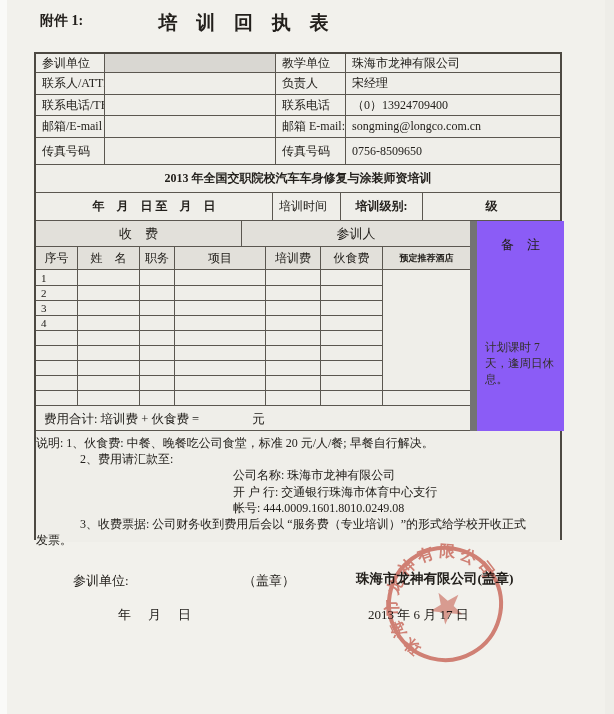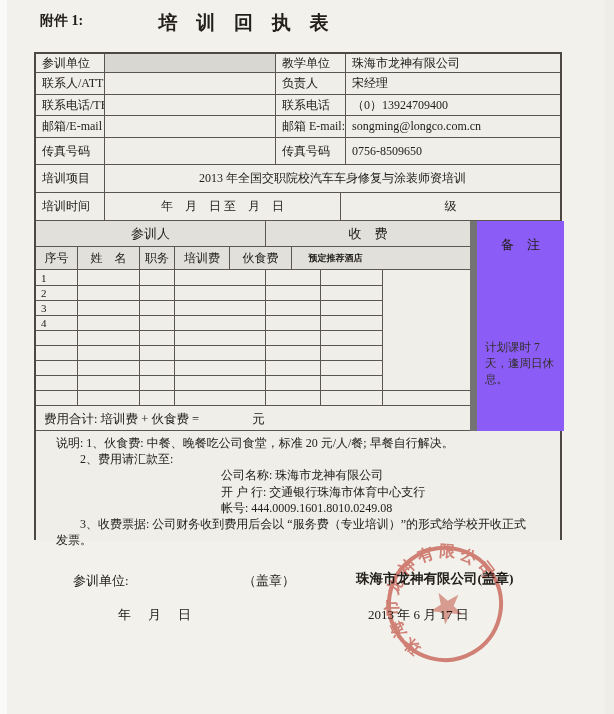--- a/index.html
+++ b/index.html
@@ -15,21 +15,21 @@
        border:2px solid #4d4942;box-sizing:border-box;background:#efeee9;}
   .row{display:flex;box-sizing:border-box;border-top:1px solid #5b5750;}
   .row:first-child{border-top:none;}
   .cell{box-sizing:border-box;border-left:1px solid #5b5750;display:flex;
         align-items:center;padding:4px 6px;font-size:12px;overflow:hidden;white-space:nowrap;}
   .cell:first-child{border-left:none;}
   .h18{height:18px}.h22{height:22px}.h21{height:21px}.h27{height:27px}.h28{height:28px}
   .w68{width:68px}.w171{width:171px}.w70{width:70px}.wfx{flex:1}
   .w236{width:236px}.w82{width:82px}
   .shade{background:#d9d7d2;}
-  .ctr{justify-content:center;text-align:center;}
+  .ctr{justify-content:center;text-align:center;font-weight:bold;}
   
   .grid{position:relative;height:210px;border-top:1px solid #5b5750;box-sizing:border-box;}
   .grid-left{position:absolute;left:0;top:0;width:434px;height:210px;}
   .ghead{display:flex;height:25px;background:#e2e0da;}
   .gcell{box-sizing:border-box;display:flex;align-items:center;justify-content:center;
          font-size:13px;border-left:1px solid #5b5750;}
   .gcell:first-child{border-left:none;}
   .g1{width:229px}.g2{width:205px}
   .subhead{display:flex;height:22px;border-top:1px solid #5b5750;background:#e2e0da;}
   .sc{box-sizing:border-box;display:flex;align-items:center;justify-content:center;
@@ -52,23 +52,23 @@
   .totalrow{height:28px;box-sizing:border-box;border-top:1px solid #5b5750;
             display:flex;align-items:center;padding-left:8px;font-size:12.5px;}
   .remark-col{position:absolute;left:434px;top:0;width:94px;height:210px;box-sizing:border-box;
               border-left:7px solid #737373;background:#8b5cf6;}
   .remark-head{padding-top:15px;text-align:center;font-size:13px;}
   .remark-note{margin-top:85px;padding:0 4px 0 8px;font-size:11.5px;line-height:16px;color:#33302b;}
   
   .notes{height:112px;box-sizing:border-box;border-top:1px solid #5b5750;
          padding-top:4px;background:#efeee9;}
   .nline{font-size:12px;line-height:16.2px;white-space:nowrap;}
-  .ind-a{padding-left:20px;}
+  .ind-a{padding-left:0;}
   .ind-b{padding-left:44px;}
-  .ind-c{padding-left:185px;}
+  .ind-c{padding-left:185px;margin-left:12px;}
   
   .f-unit{position:absolute;left:45px;top:572px;font-size:13px;margin-left:28px;}
   .f-seal{position:absolute;left:243px;top:572px;font-size:13px;}
   .f-company{position:absolute;left:356px;top:570px;font-size:13.5px;font-weight:bold;}
   .f-date-l{position:absolute;left:118px;top:606px;font-size:13px;letter-spacing:2px;}
   .f-date-r{position:absolute;left:368px;top:606px;font-size:13px;}
   .stamp{position:absolute;left:377px;top:536px;width:136px;height:136px;
          mix-blend-mode:multiply;opacity:.85;}
 </style>
 </head>
@@ -106,40 +106,41 @@
       <div class="cell wfx">songming@longco.com.cn</div>
     </div>
     <div class="row h27">
       <div class="cell w68">传真号码</div>
       <div class="cell w171"></div>
       <div class="cell w70">传真号码</div>
       <div class="cell wfx">0756-8509650</div>
     </div>
 
     <div class="row h28">
-      <div class="cell w68">培训项目</div>
       <div class="cell wfx ctr">2013 年全国交职院校汽车车身修复与涂装师资培训</div>
     </div>
 
     <div class="row h28">
+      <div class="cell w236 ctr">年　月　日 至　月　日</div>
       <div class="cell w68">培训时间</div>
-      <div class="cell w236 ctr">年　月　日 至　月　日</div>
+      <div class="cell w82 ctr">培训级别:</div>
       <div class="cell wfx ctr">级</div>
     </div>
 
     <div class="grid">
       <div class="grid-left">
         <div class="ghead">
+          <div class="gcell g2">收　费</div>
           <div class="gcell g1">参训人</div>
-          <div class="gcell g2">收　费</div>
         </div>
         <div class="subhead">
           <div class="sc rc1">序号</div>
           <div class="sc rc2">姓　名</div>
           <div class="sc rc3">职务</div>
+          <div class="sc rc4">项目</div>
           <div class="sc rc5">培训费</div>
           <div class="sc rc6">伙食费</div>
           <div class="sc rc7 small">预定推荐酒店</div>
         </div>
         <div class="bodywrap">
           <div class="body-sub">
             <div class="brow">
               <div class="bc rc1">1</div>
               <div class="bc rc2"></div>
               <div class="bc rc3"></div>

